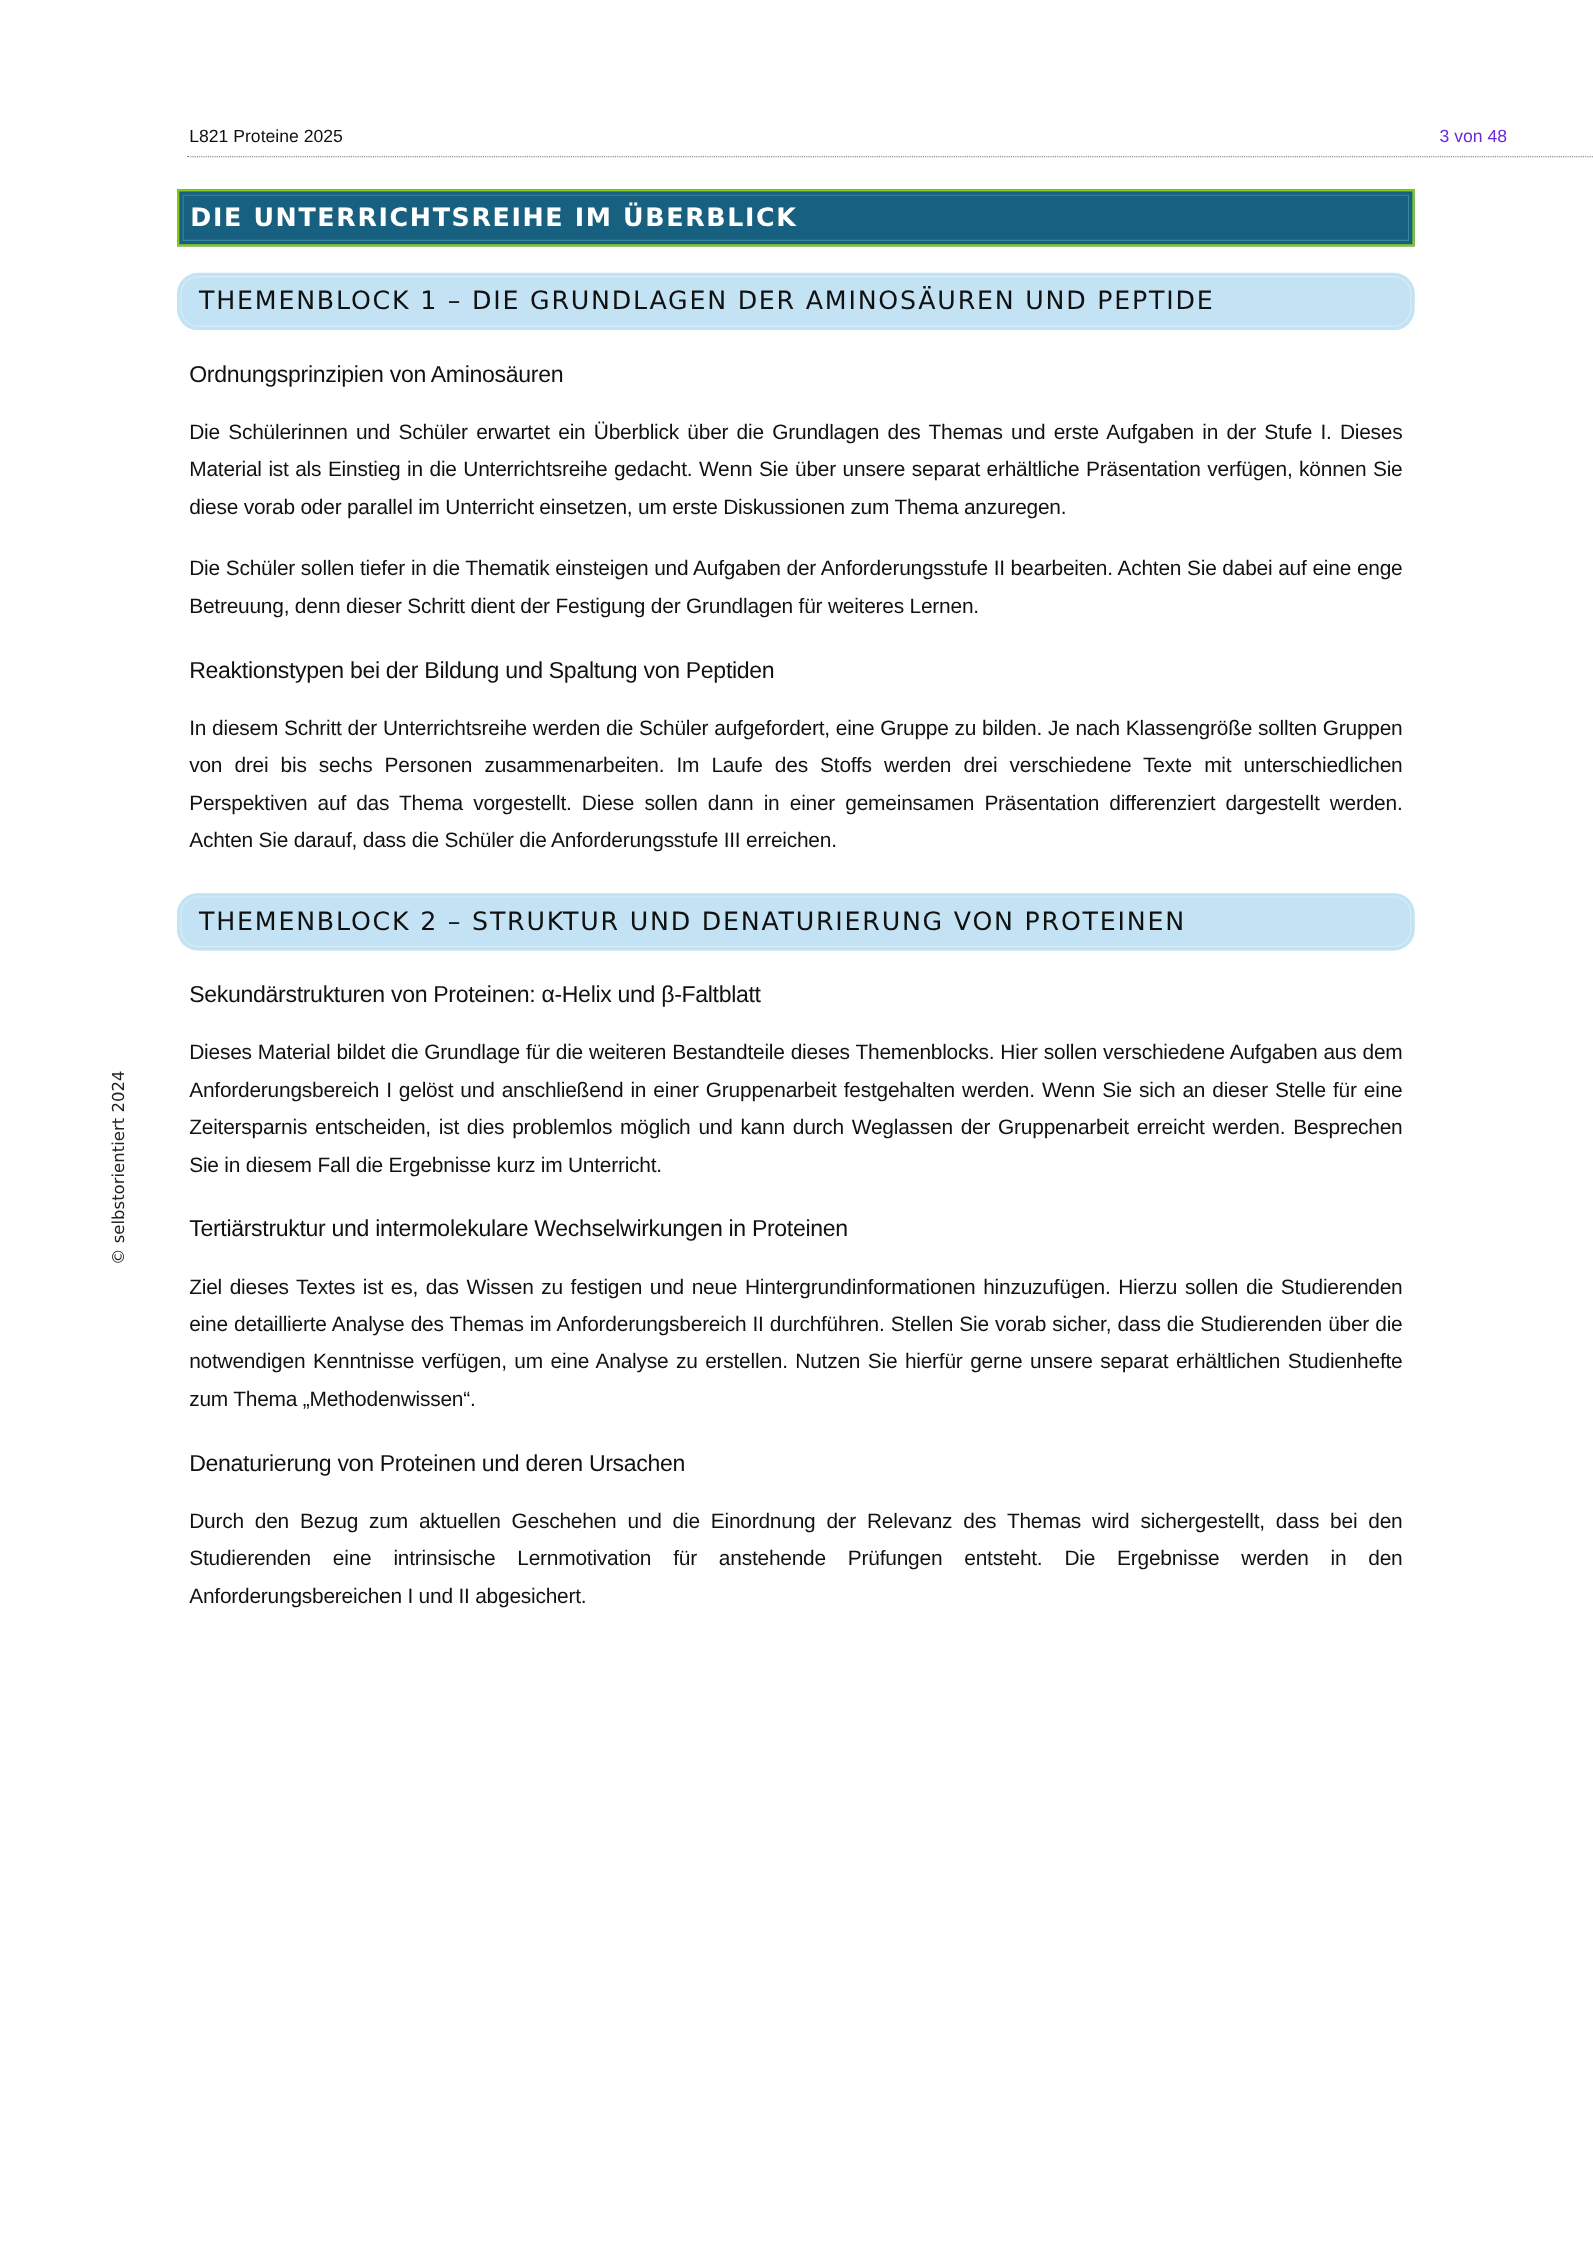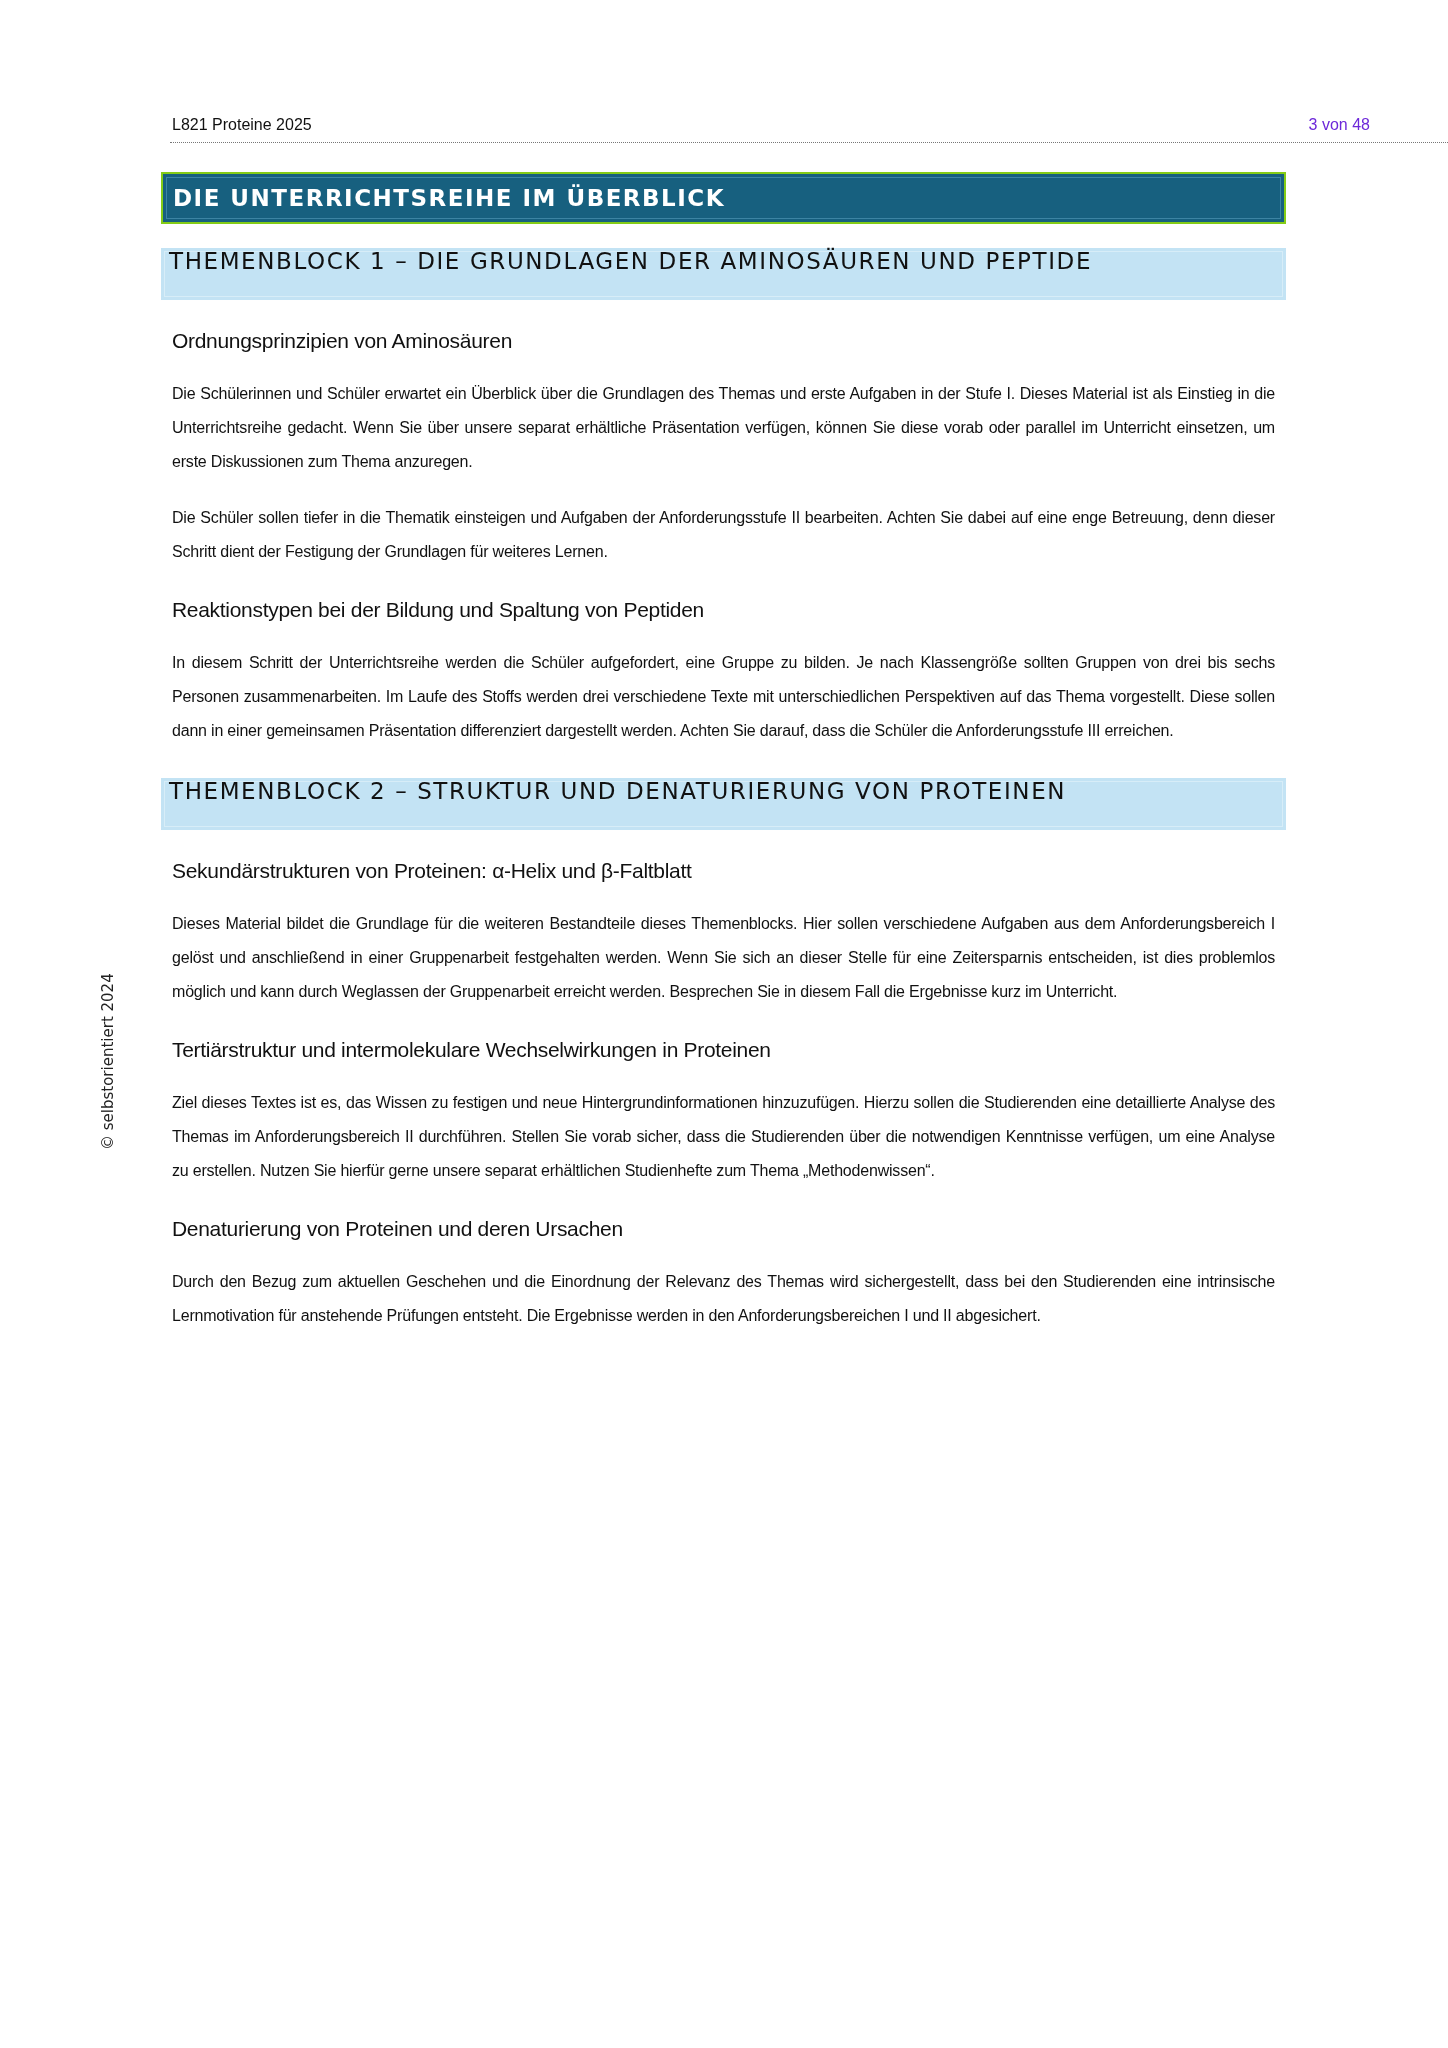--- a/index.html
+++ b/index.html
@@ -14,27 +14,27 @@
                transform-origin: left top; font-size: 15px; color: #222; white-space: nowrap;
                font-family: "DejaVu Sans", sans-serif; }
   .content { position: absolute; left: 161px; top: 172px; width: 1125px; }
   .banner-main { height: 52px; background: #17607f; border: 2px solid #84cc16;
                  box-shadow: inset 0 0 0 3px #17607f, inset 0 0 0 4px #3c84a3;
                  display: flex; align-items: center; padding-left: 10px; box-sizing: border-box; }
   .banner-main span { color: #ffffff; font-weight: bold; font-size: 23px; letter-spacing: 1.5px;
                       font-family: "DejaVu Sans", sans-serif; }
   .banner-block { height: 52px; background: #c3e3f4; margin-top: 24px;
                   box-shadow: inset 0 0 0 3px #c3e3f4, inset 0 0 0 4px #d7edf8;
-                  display: flex; align-items: flex-start; padding-left: 8px; box-sizing: border-box; }
+                  display: flex; align-items: center; padding-left: 20px; box-sizing: border-box; border-radius: 19px; }
   .banner-block span { color: #111; font-size: 23px; letter-spacing: 1.6px;
                        font-family: "DejaVu Sans", sans-serif; }
   .section { padding: 0 11px; }
   .sub-title { font-weight: normal; font-size: 21px; margin: 27px 0 0 0; line-height: 28px;
                letter-spacing: -0.3px; }
-  .para { font-size: 16px; line-height: 34px; margin: 22px 0 0 0; text-align: justify;
+  .para { font-size: 19px; line-height: 34px; margin: 22px 0 0 0; text-align: justify;
           letter-spacing: -0.2px; }
   .gap-block2 { margin-top: 30px; }
 </style>
 </head>
 <body>
 
 <div class="page-header">
   <span class="left">L821 Proteine 2025</span>
   <span class="right">3 von 48</span>
 </div>

